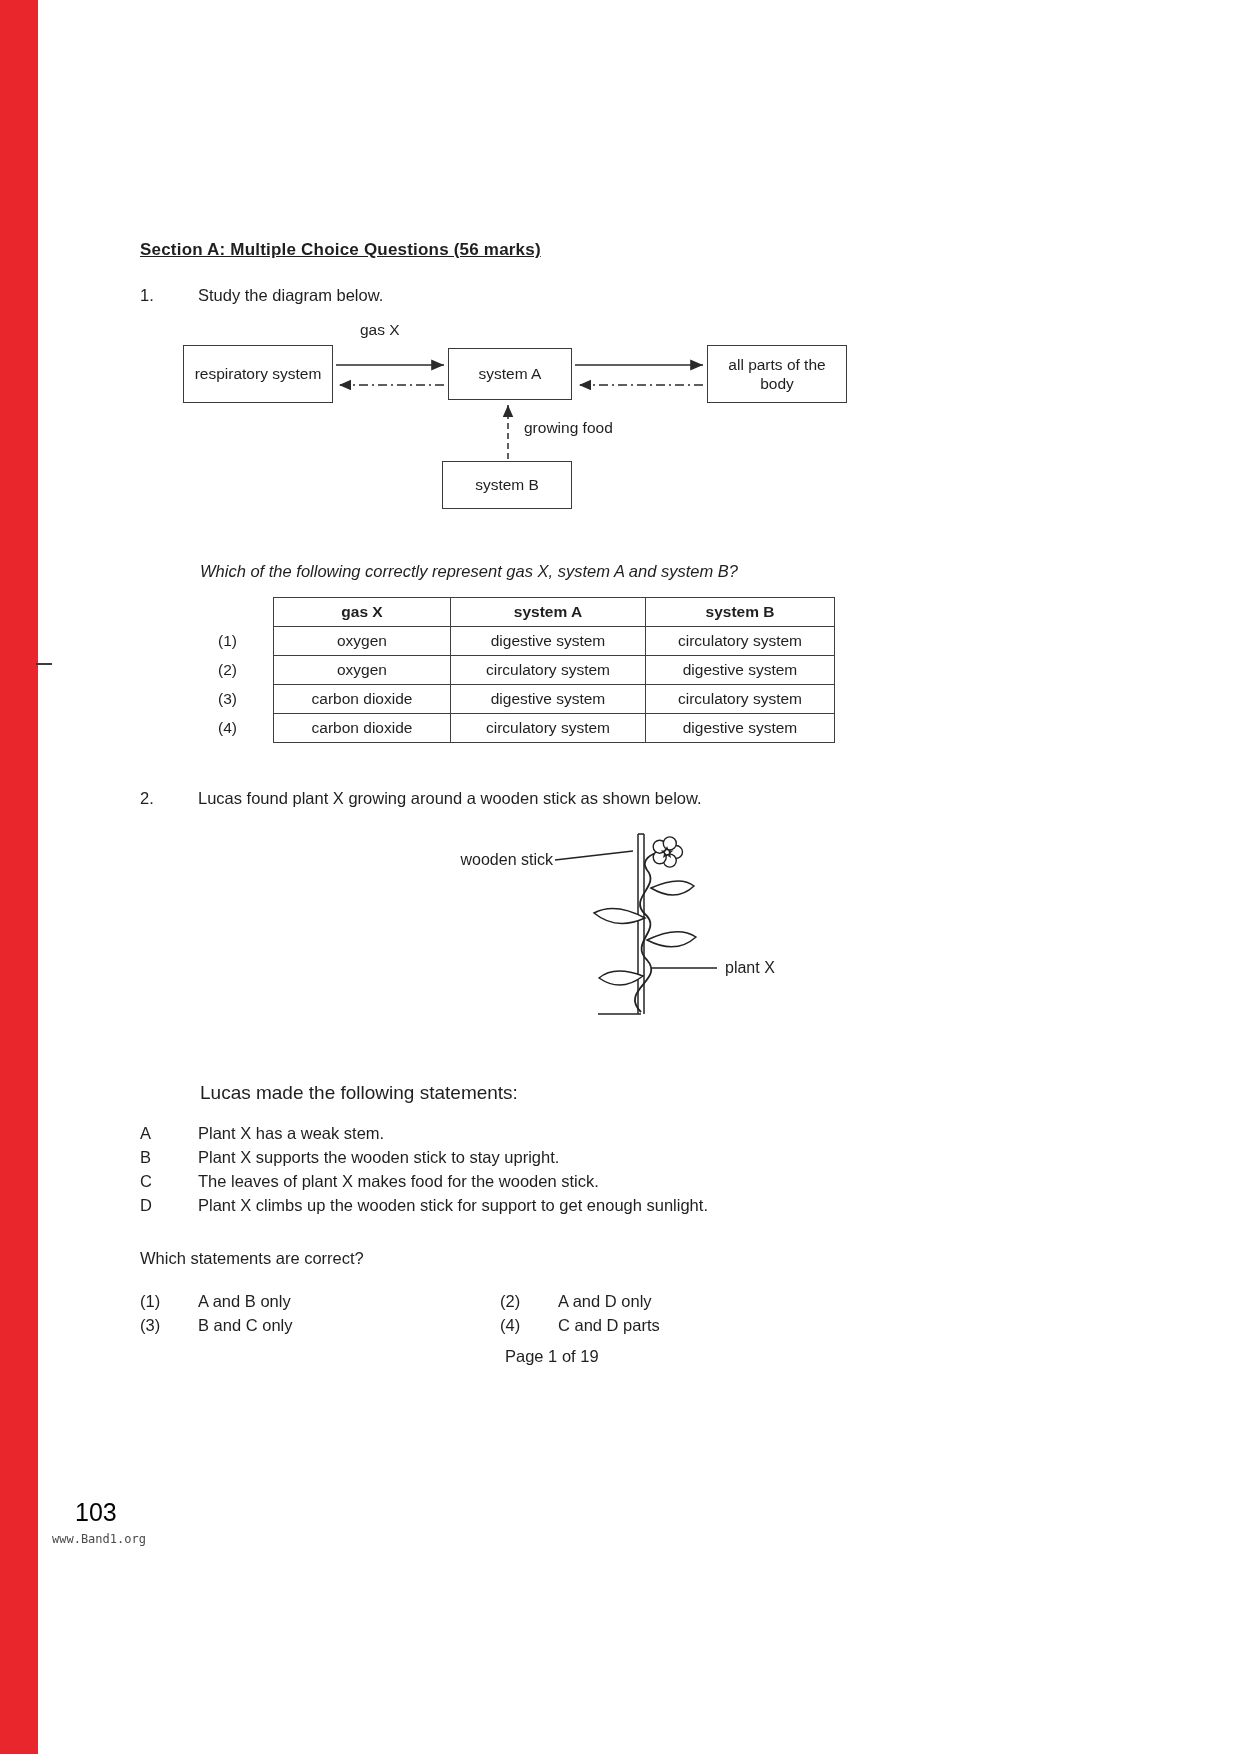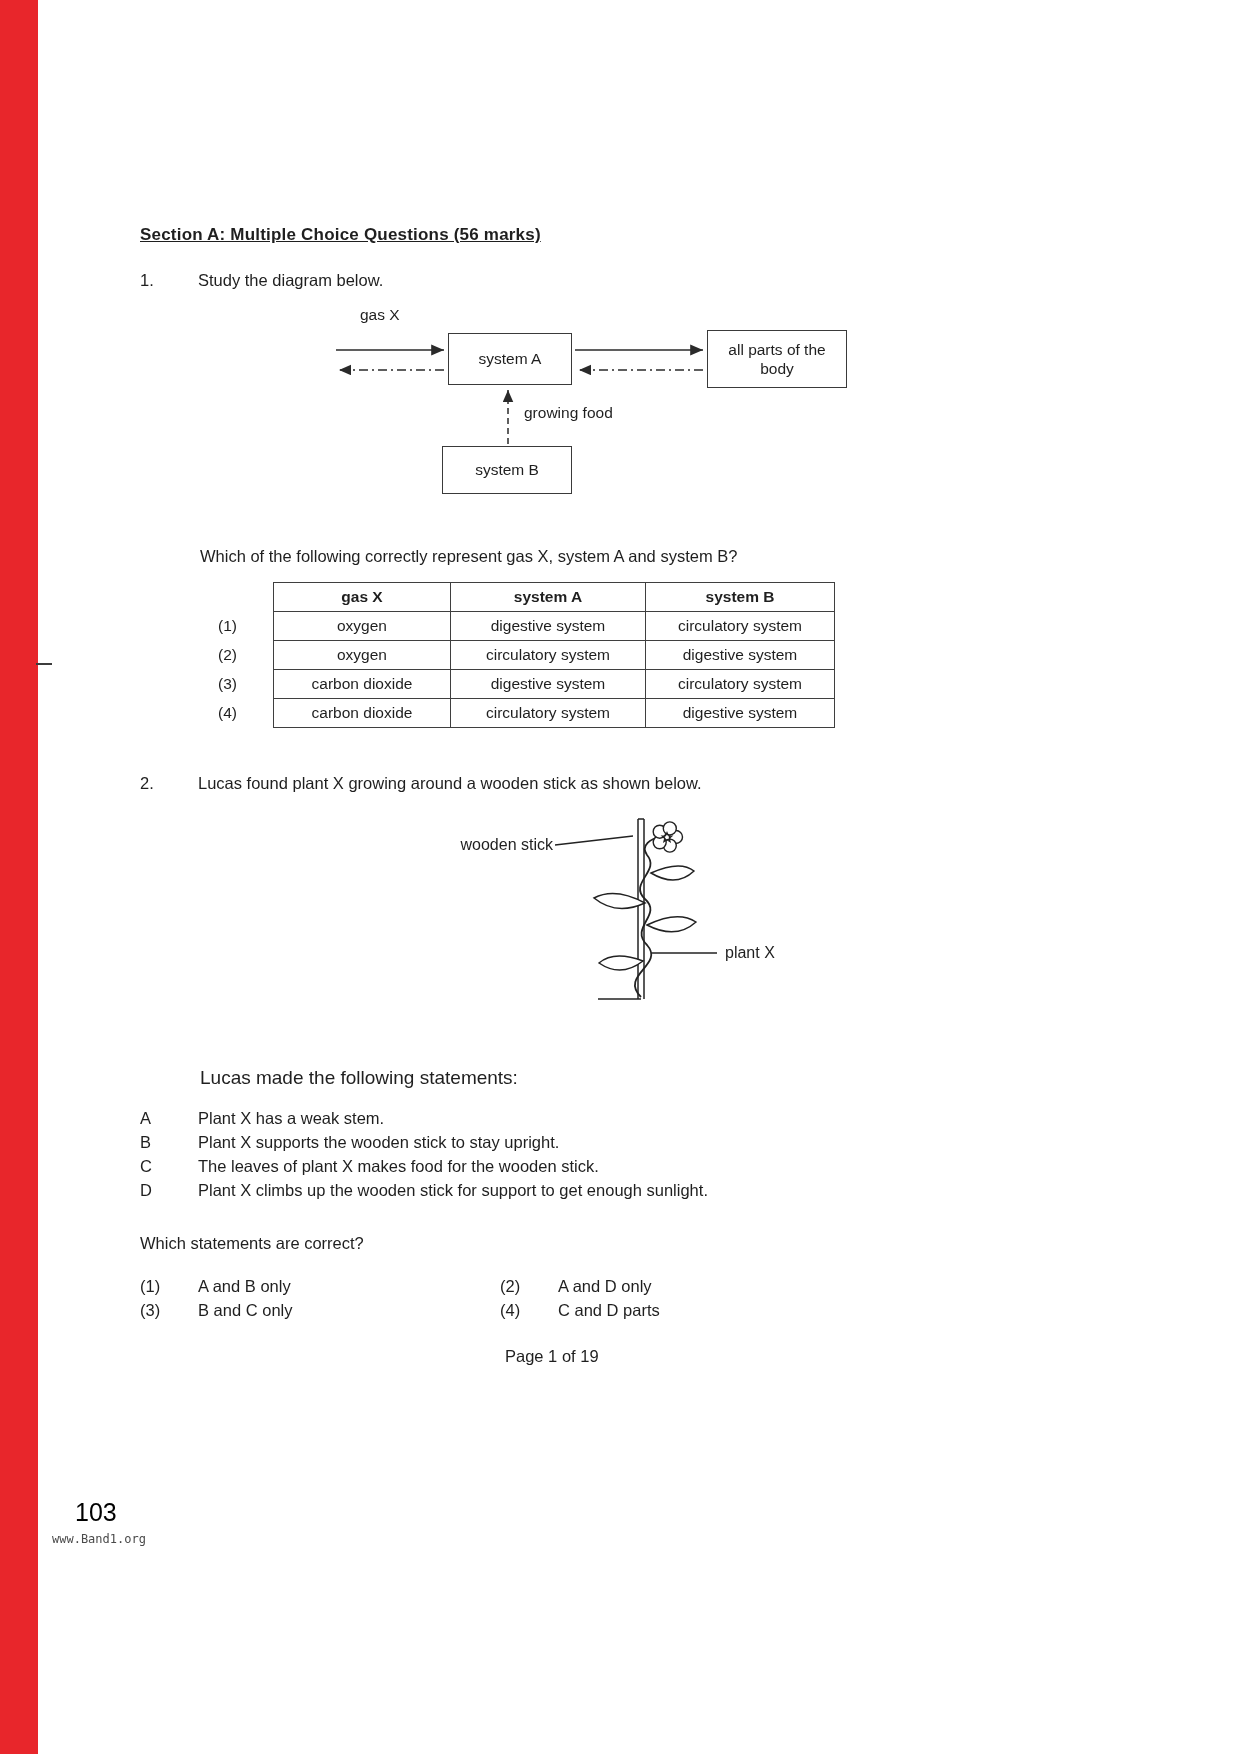--- a/index.html
+++ b/index.html
@@ -2,21 +2,21 @@
 <html><head>
 <meta charset="utf-8">
 <style>
   html,body{margin:0;padding:0;}
   body{
     width:1239px;height:1754px;position:relative;background:#ffffff;
     font-family:"Liberation Sans", sans-serif;color:#1f1f1f;
     overflow:hidden;
   }
   .red-stripe{position:absolute;left:0;top:0;width:38px;height:1754px;background:#e8262b;}
-  .content{position:absolute;left:140px;top:225px;width:830px;}
+  .content{position:absolute;left:140px;top:240px;width:830px;}
   .section-title{font-weight:bold;font-size:17px;text-decoration:underline;letter-spacing:.2px;}
   .q-row{display:grid;grid-template-columns:58px 1fr;font-size:16.5px;align-items:start;}
   .q1-row{margin-top:26px;}
   .q2-row{margin-top:46px;}
 
   
   .diagram{position:relative;width:720px;height:205px;margin-top:18px;}
   .dbox{
     position:absolute;border:1.6px solid #3a3a3a;display:flex;align-items:center;justify-content:center;
     text-align:center;font-size:15.5px;line-height:1.25;background:#fff;padding:2px 6px;box-sizing:border-box;
@@ -24,21 +24,21 @@
   .dbox-resp{left:43px;top:22px;width:150px;height:58px;}
   .dbox-sysa{left:308px;top:25px;width:124px;height:52px;}
   .dbox-all{left:567px;top:22px;width:140px;height:58px;}
   .dbox-sysb{left:302px;top:138px;width:130px;height:48px;}
   .dlabel{position:absolute;font-size:15.5px;background:#fff;padding:0 2px;}
   .dlabel-gasx{left:218px;top:-2px;}
   .dlabel-food{left:382px;top:96px;}
   .arrow-layer{position:absolute;left:0;top:0;width:720px;height:205px;}
 
   
-  .q1-question{margin-top:34px;margin-left:60px;font-size:16.5px;}
+  .q1-question{margin-top:34px;margin-left:60px;font-size:16.5px;font-style:italic;}
   table.mcq{border-collapse:collapse;margin-top:16px;margin-left:78px;font-size:15.5px;}
   table.mcq td,table.mcq th{border:1.4px solid #3f3f3f;text-align:center;padding:3px 8px;height:22px;}
   table.mcq .optcol{border:none;text-align:left;width:47px;padding-left:0;}
   table.mcq th{font-weight:bold;}
   table.mcq .c-gas{width:160px;}
   table.mcq .c-sa{width:178px;}
   table.mcq .c-sb{width:172px;}
 
   
   .figure{position:relative;width:460px;height:212px;margin-top:10px;margin-left:255px;}
@@ -82,20 +82,21 @@
       <line x1="196" y1="42" x2="304" y2="42" stroke="#2a2a2a" stroke-width="1.6" marker-end="url(#ahR)"></line>
 
       <line x1="304" y1="62" x2="199" y2="62" stroke="#2a2a2a" stroke-width="1.5" stroke-dasharray="9 4 2 4" marker-end="url(#ahR)"></line>
 
       <line x1="435" y1="42" x2="563" y2="42" stroke="#2a2a2a" stroke-width="1.6" marker-end="url(#ahR)"></line>
 
       <line x1="563" y1="62" x2="439" y2="62" stroke="#2a2a2a" stroke-width="1.5" stroke-dasharray="9 4 2 4" marker-end="url(#ahR)"></line>
 
       <line x1="368" y1="136" x2="368" y2="82" stroke="#2a2a2a" stroke-width="1.5" stroke-dasharray="6 4" marker-end="url(#ahR)"></line>
     </svg>
+    <div class="dbox dbox-resp">respiratory system</div>
     <div class="dbox dbox-sysa">system A</div>
     <div class="dbox dbox-all">all parts of the body</div>
     <div class="dbox dbox-sysb">system B</div>
     <span class="dlabel dlabel-gasx">gas X</span>
     <span class="dlabel dlabel-food">growing food</span>
   </div>
 
   <div class="q1-question">Which of the following correctly represent gas X, system A and system B?</div>
 
   <table class="mcq">

